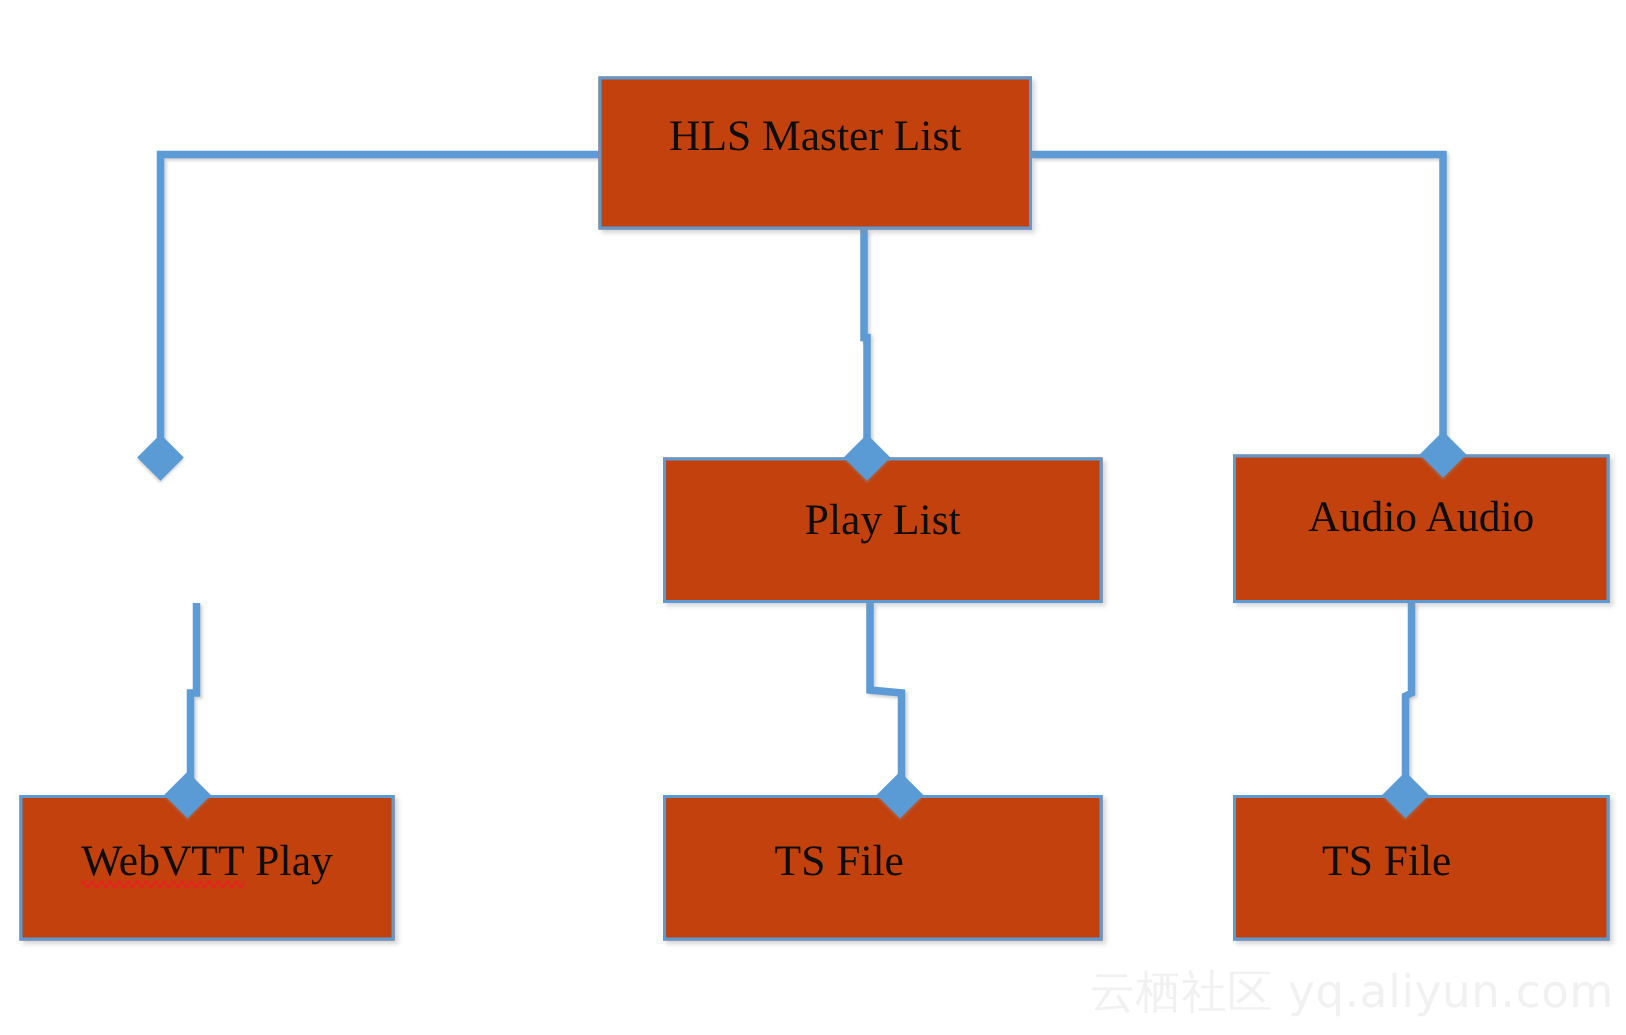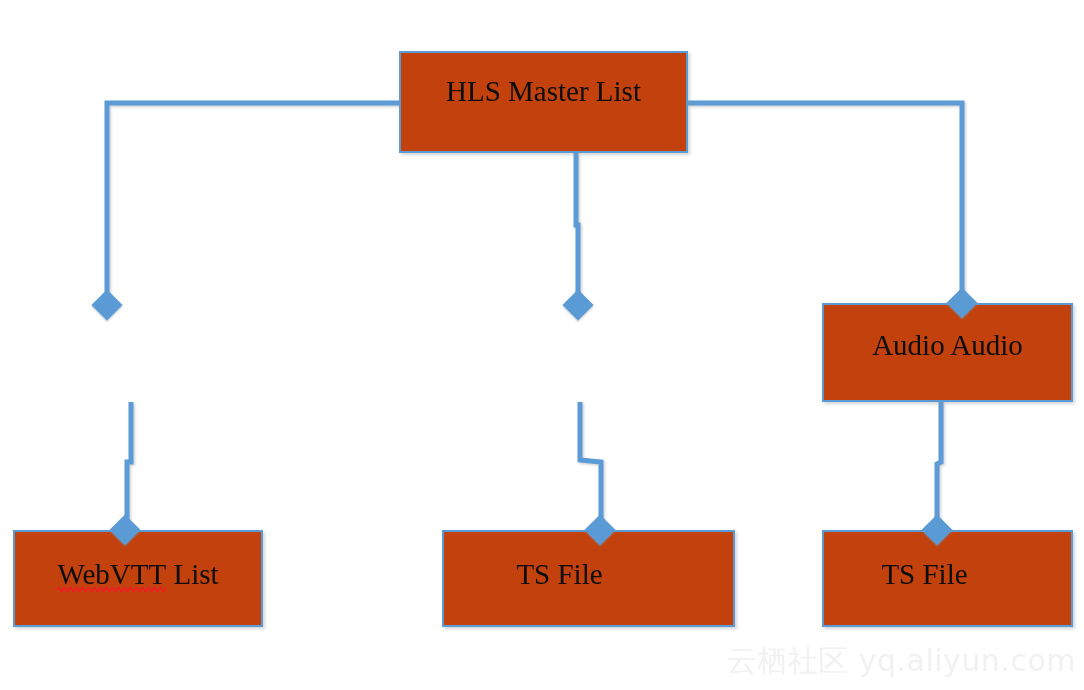--- a/index.html
+++ b/index.html
@@ -132,27 +132,30 @@
   <div class="diamond" style="left:951px; top:292px;"></div>
   <div class="diamond" style="left:114px; top:519px;"></div>
   <div class="diamond" style="left:589px; top:519px;"></div>
   <div class="diamond" style="left:926px; top:519px;"></div>
 
   <div class="node master" style="left:399px; top:51px; width:289px; height:102px;">
     <span class="label">HLS Master List</span>
   </div>
 
 
+  <div class="node mid" style="left:442px; top:305px; width:293px; height:97px;">
+    <span class="label">Play List</span>
+  </div>
 
   <div class="node mid" style="left:822px; top:303px; width:251px; height:99px;">
     <span class="label">Audio Audio</span>
   </div>
 
   <div class="node leaf" style="left:13px; top:530px; width:250px; height:97px;">
-    <span class="label"><span class="misspell">WebVTT</span><span> List</span></span>
+    <span class="label"><span class="misspell">WebVTT</span><span> Play</span></span>
   </div>
 
   <div class="node leaf" style="left:442px; top:530px; width:293px; height:97px;">
     <span class="label" style="padding-right:58px;">TS File</span>
   </div>
 
   <div class="node leaf" style="left:822px; top:530px; width:251px; height:97px;">
     <span class="label" style="padding-right:46px;">TS File</span>
   </div>
 

